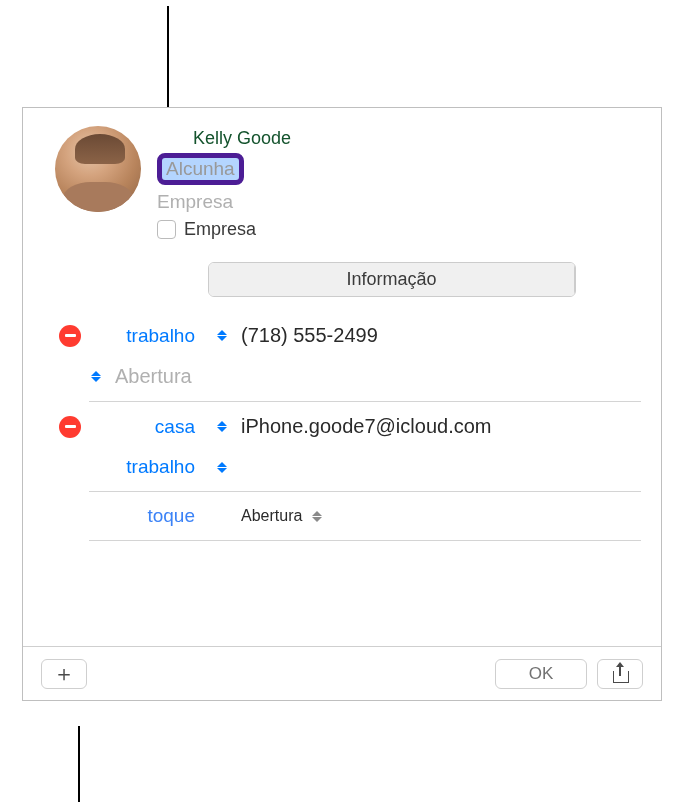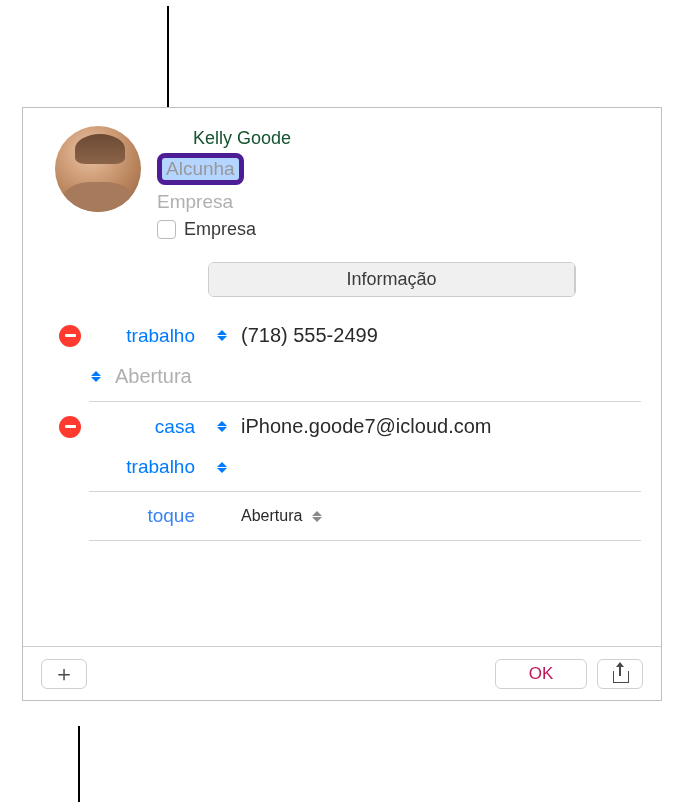--- a/index.html
+++ b/index.html
@@ -228,21 +228,21 @@
       color: #4a4a4a;
       cursor: pointer;
     }
     .spacer { flex: 1; }
     .ok-btn {
       width: 92px;
       height: 30px;
       border: 1px solid #cfcfcf;
       border-radius: 6px;
       background: #fff;
-      color: #be185d;
+      color: #737373;
       font-size: 17px;
       font-weight: 500;
       cursor: pointer;
       display: flex;
       align-items: center;
       justify-content: center;
     }
     .share-btn {
       width: 46px;
       height: 30px;

